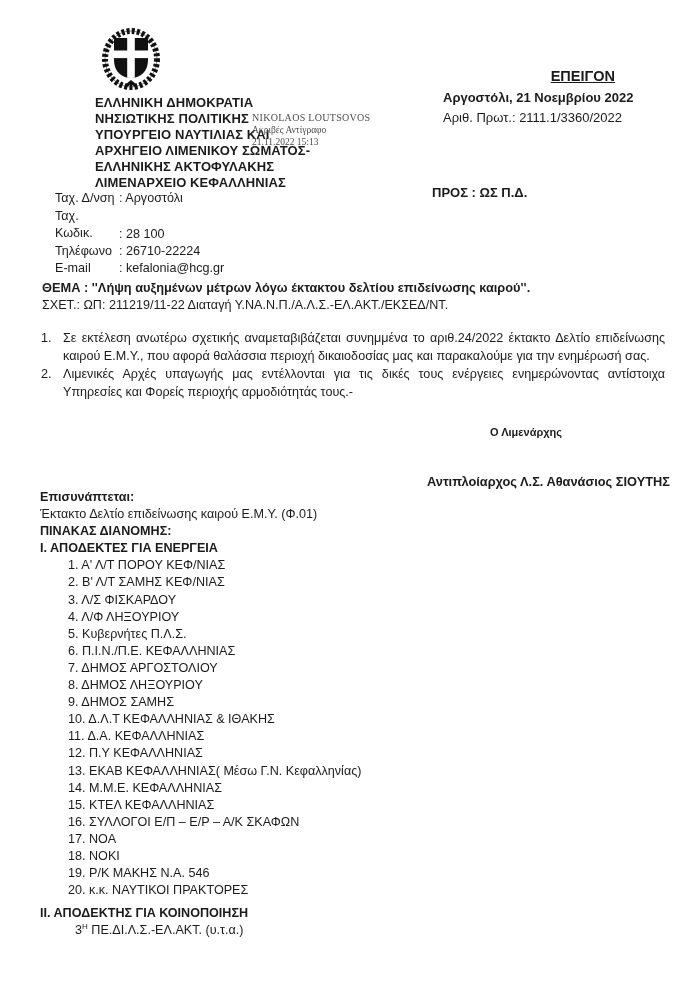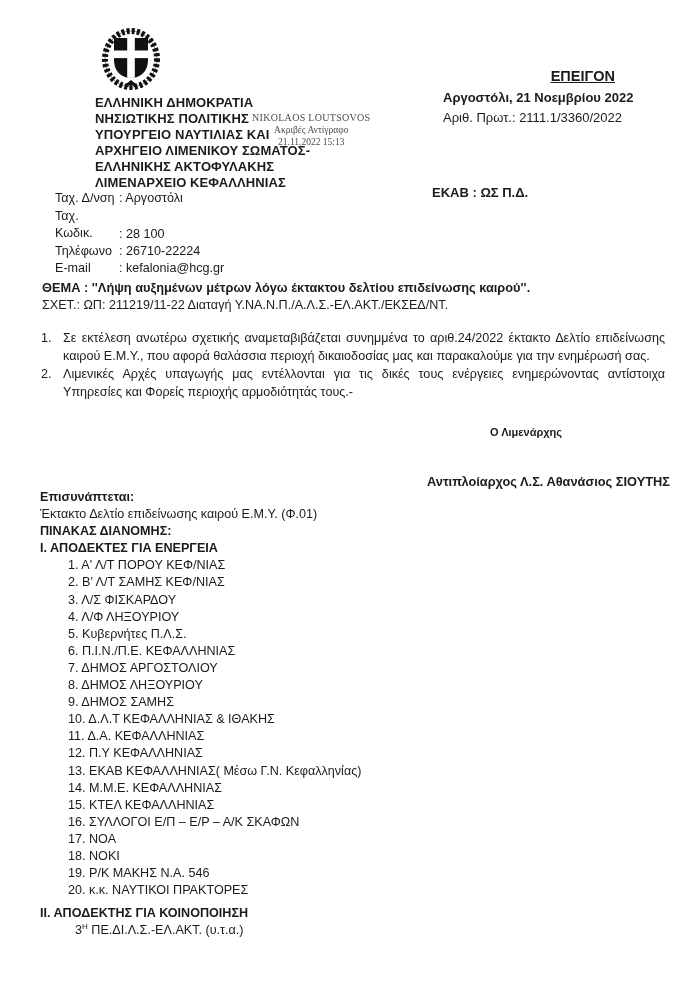--- a/index.html
+++ b/index.html
@@ -17,21 +17,21 @@
   .org-block{
     position:absolute;left:55px;top:95px;
     font-weight:bold;font-size:13px;line-height:15.9px;
     letter-spacing:.1px;
     margin-left:40px;
   }
   
   .stamp{
     position:absolute;left:252px;top:112px;
     font-family:"Liberation Serif", serif;
-    font-size:9.5px;line-height:12px;color:#4d4d4d;text-align:center;
+    font-size:9.5px;line-height:12px;color:#4d4d4d;
   }
   .stamp .stamp-name{font-size:10px;letter-spacing:.3px;}
   
   .right-head{position:absolute;left:443px;top:68px;width:172px;font-size:13px;}
   .urgency{display:block;text-align:right;font-weight:bold;font-size:14.5px;text-decoration:underline;margin-bottom:6px;}
   .place-date{display:block;font-weight:bold;margin-bottom:5px;white-space:nowrap;}
   .protocol{display:block;white-space:nowrap;}
   .to-line{position:absolute;left:432px;top:185px;font-weight:bold;font-size:13px;}
   
   .contact{position:absolute;left:55px;top:190px;font-size:12.6px;line-height:17.5px;}
@@ -88,21 +88,21 @@
     <div>Ακριβές Αντίγραφο</div>
     <div>21.11.2022 15:13</div>
   </div>
 
   <div class="right-head">
     <span class="urgency">ΕΠΕΙΓΟΝ</span>
     <span class="place-date">Αργοστόλι, 21 Νοεμβρίου 2022</span>
     <span class="protocol">Αριθ. Πρωτ.: 2111.1/3360/2022</span>
   </div>
 
-  <div class="to-line">ΕΚΑΒ : ΩΣ Π.Δ.</div>
+  <div class="to-line">ΠΡΟΣ : ΩΣ Π.Δ.</div>
 
   <div class="contact">
     <div>
       <span class="c-lbl">Ταχ. Δ/νση</span><span>: Αργοστόλι</span>
     </div>
     <div>
       <span class="c-lbl">Ταχ. Κωδικ.</span><span>: 28 100</span>
     </div>
     <div>
       <span class="c-lbl">Τηλέφωνο</span><span>: 26710-22224</span>

